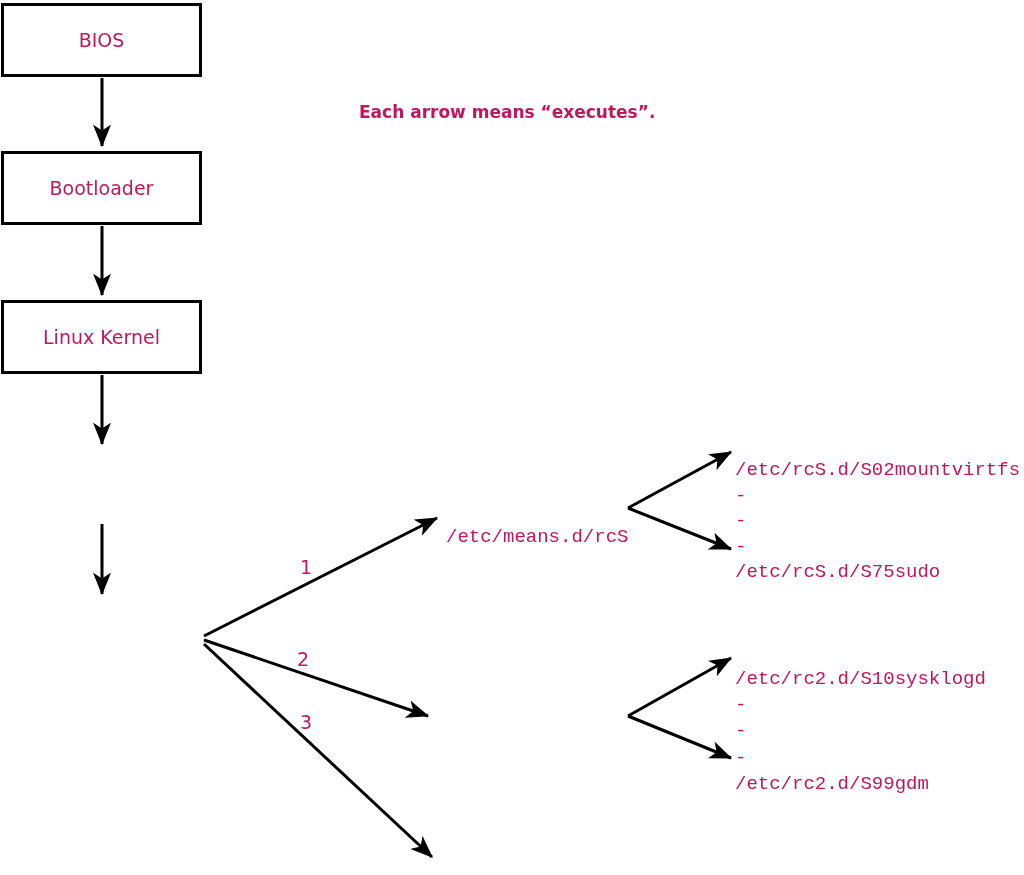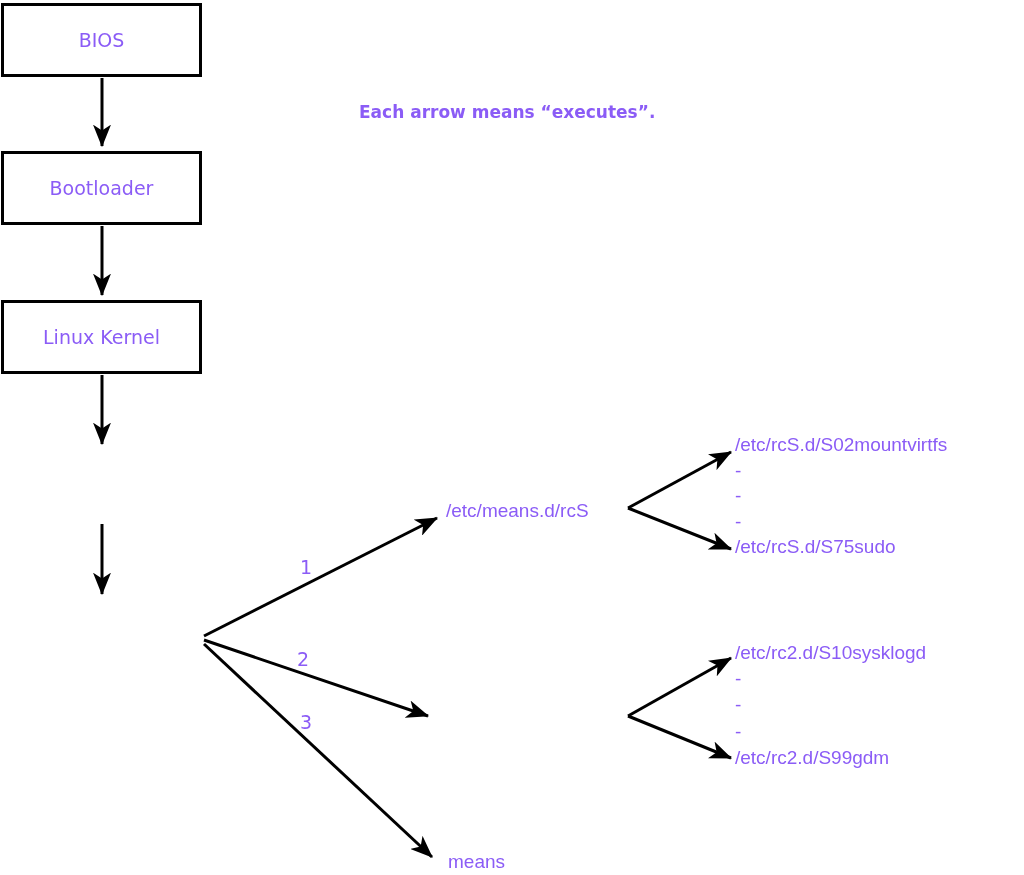--- a/index.html
+++ b/index.html
@@ -2,21 +2,21 @@
 <html><head>
 <meta charset="utf-8">
 <style>
   * { margin: 0; padding: 0; box-sizing: border-box; }
   html, body { background: #ffffff; }
   .canvas {
     position: relative;
     width: 1024px;
     height: 875px;
     background: #ffffff;
-    color: #8b5cf6;
+    color: #be185d;
     font-family: "DejaVu Sans", "Liberation Sans", sans-serif;
     overflow: hidden;
   }
   .arrow-layer {
     position: absolute;
     left: 0; top: 0;
     width: 1024px; height: 875px;
   }
   .node-box {
     position: absolute;
@@ -44,23 +44,24 @@
     font-weight: bold;
   }
   .branch-num {
     position: absolute;
     font-size: 19px;
   }
   .num-1 { left: 300px; top: 556px; }
   .num-2 { left: 297px; top: 648px; }
   .num-3 { left: 300px; top: 711px; }
   .mono {
-    font-family: Liberation Sans, sans-serif;
+    font-family: Liberation Mono, monospace;
     font-size: 19px;
     white-space: nowrap;
+    margin-top: 26px;
   }
   .lbl-rcs  { position: absolute; left: 446px; top: 500px; }
   .lbl-rc2  { position: absolute; left: 434px; top: 702px; }
   .lbl-getty{ position: absolute; left: 448px; top: 851px; }
   .fan-col {
     position: absolute;
     left: 735px;
     display: flex;
     flex-direction: column;
   }

